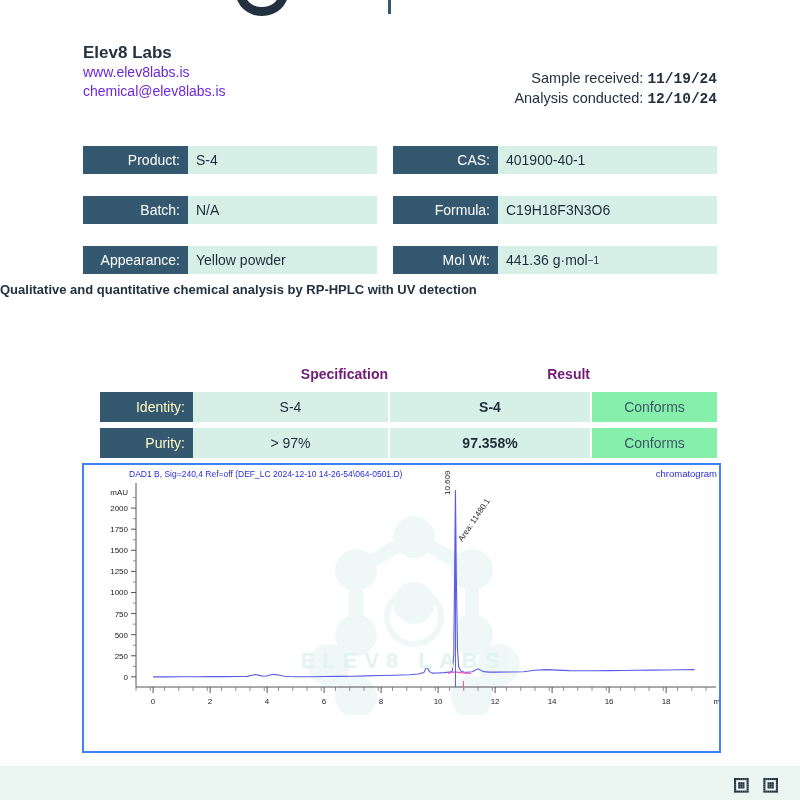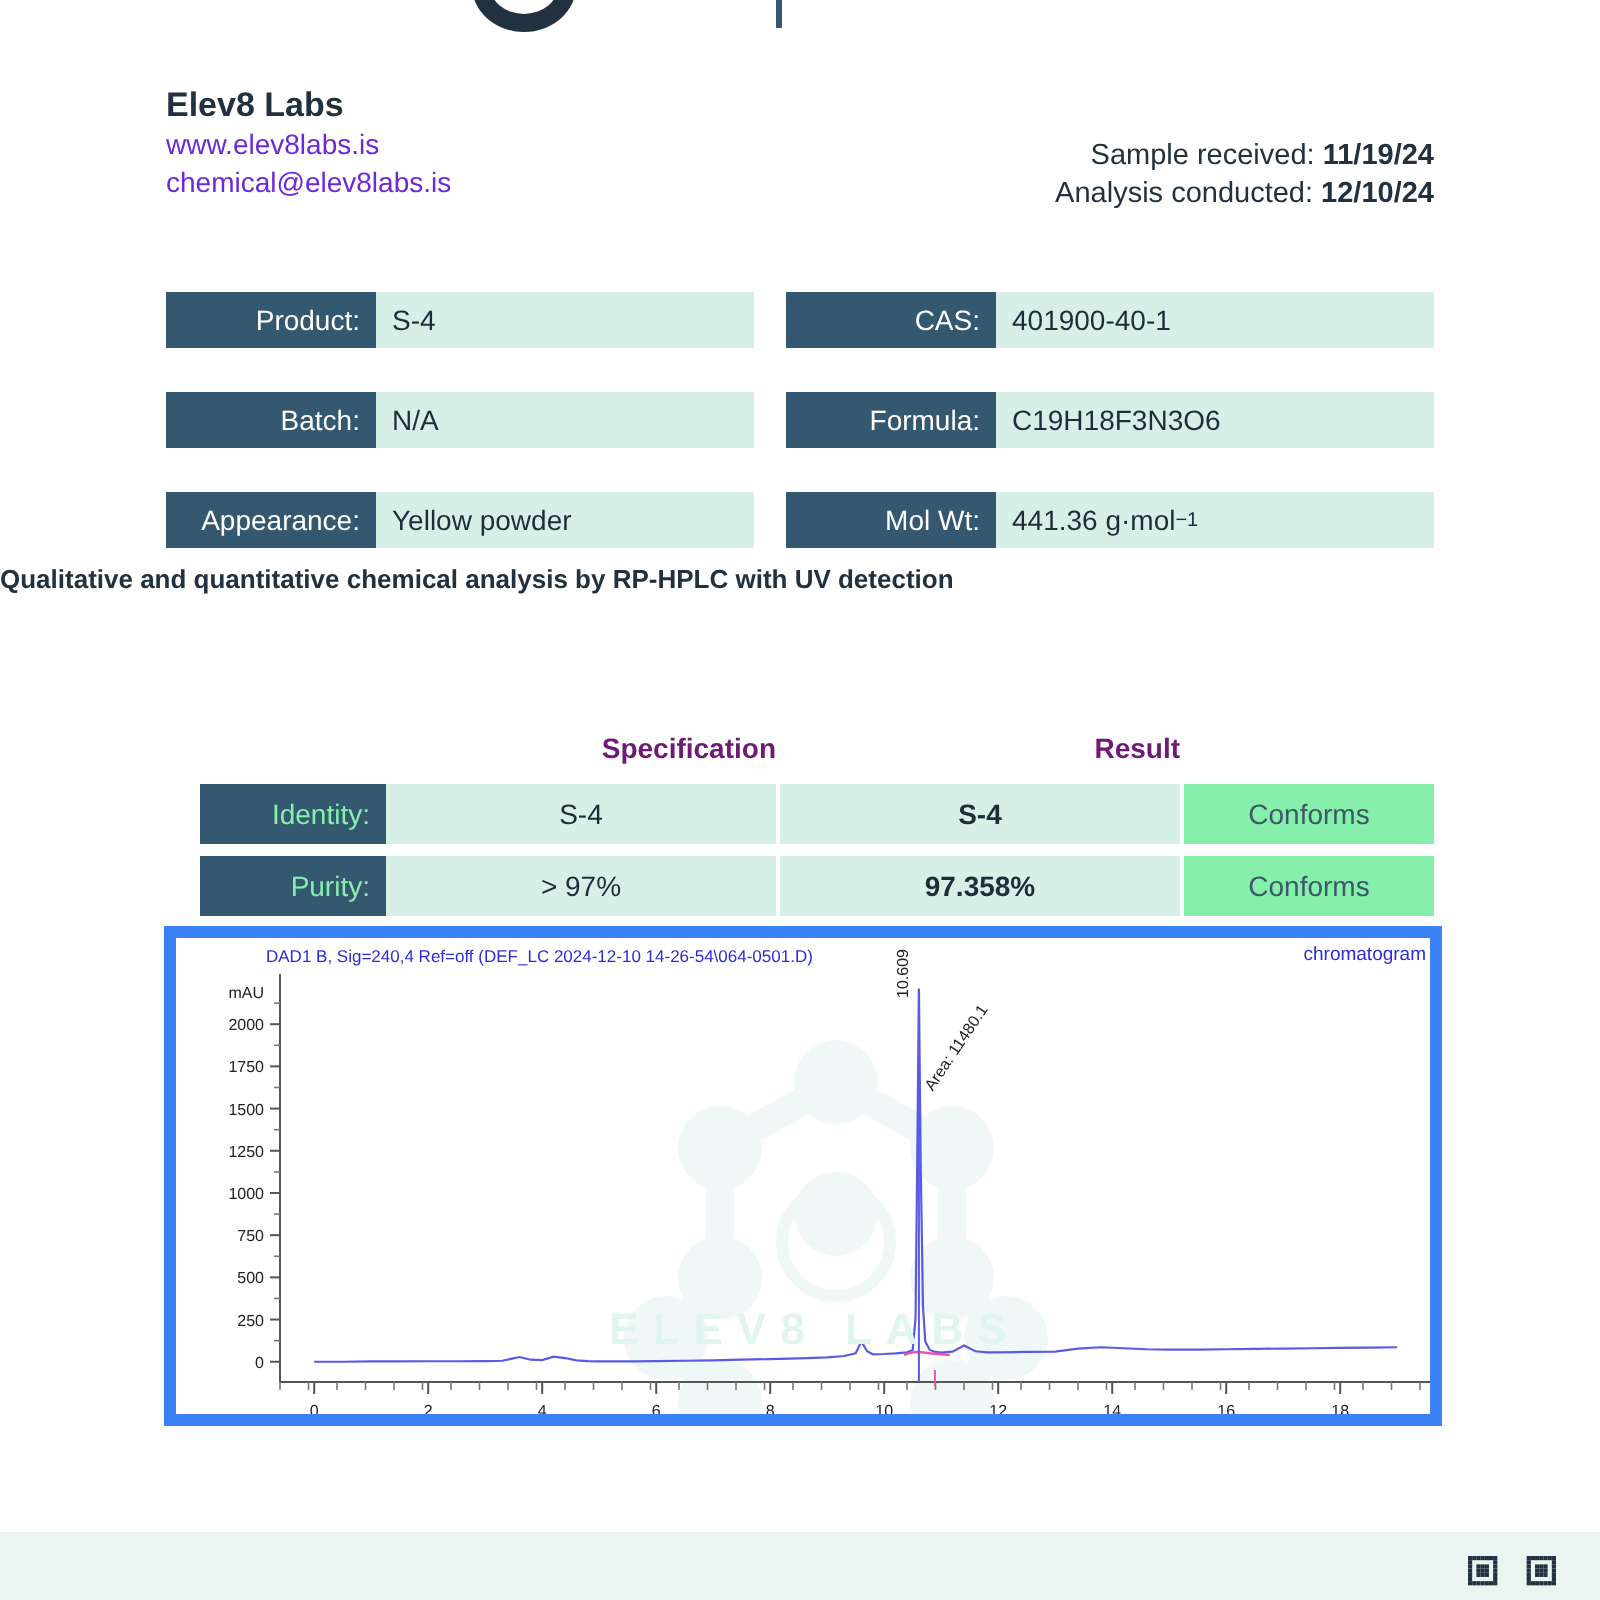--- a/index.html
+++ b/index.html
@@ -32,21 +32,21 @@
 
   
   #page { position:absolute; left:0; top:0; width:800px; height:800px; }
 
   
   #header { position:absolute; left:83px; top:43px; width:634px; height:62px; }
   #lab-name { font-size:17px; font-weight:bold; color:#22313f; line-height:20px; }
   #lab-web, #lab-mail { font-size:14px; color:#6d28d9; line-height:19px; }
   #dates { position:absolute; right:0; top:26px; text-align:right; }
   .date-line { font-size:14.5px; color:#22313f; line-height:19px; white-space:nowrap; }
-  .date-line b { font-weight:bold; }
+  .date-line b { font-weight:bold;font-family:Liberation Mono, monospace; }
 
   
   #info-grid {
     position:absolute; left:83px; top:146px; width:634px;
     display:grid; grid-template-columns:105px 189px 16px 105px 219px;
     grid-auto-rows:28px; row-gap:22px;
   }
   .lbl {
     background:#33586f; color:#ffffff; font-size:14px;
     display:flex; align-items:center; justify-content:flex-end;
@@ -69,42 +69,42 @@
   #results {
     position:absolute; left:83px; top:338px; width:634px;
     display:grid; grid-template-columns:110px 195px 2px 200px 2px 125px;
     grid-auto-rows:auto; 
   }
   .rhead {
     font-size:14px; font-weight:bold; color:#701a75;
     text-align:right; height:24px; line-height:24px;margin-top:24px;
   }
   .rlbl {
-    background:#33586f; color:#86efac; font-size:14px; height:30px;
+    background:#33586f; color:#fef9c3; font-size:14px; height:30px;
     display:flex; align-items:center; justify-content:flex-end; padding-right:8px;margin-left:17px;
   }
   .rspec {
     background:#d6f0e8; color:#1f2d3a; font-size:14px; height:30px;
     display:flex; align-items:center; justify-content:center;
   }
   .rres {
     background:#d6f0e8; color:#1f2d3a; font-size:14px; font-weight:bold; height:30px;
     display:flex; align-items:center; justify-content:center;
   }
   .rconf {
     background:#86efac; color:#3d5866; font-size:14px; height:30px;
     display:flex; align-items:center; justify-content:center;
   }
   .gap { background:transparent; height:30px; }
   .rowgap { height:6px; grid-column:1 / -1; }
 
   
   #chrom {
-    position:absolute; left:82px; top:463px; width:639px; height:250px;
-    border:6px solid #3b82f6; background:#ffffff; overflow:hidden;
+    position:absolute; left:82px; top:463px; width:639px; height:290px;
+    border:2px solid #3b82f6; background:#ffffff; overflow:hidden;
   }
   #sig-text {
     position:absolute; left:45px; top:4px;
     font-family:"Liberation Sans", sans-serif;
     font-size:8.5px; color:#2b2bd8; white-space:nowrap;
   }
   #chrom-word {
     position:absolute; right:2px; top:3px;
     font-size:9.5px; color:#2b2bd8; white-space:nowrap;
   }

